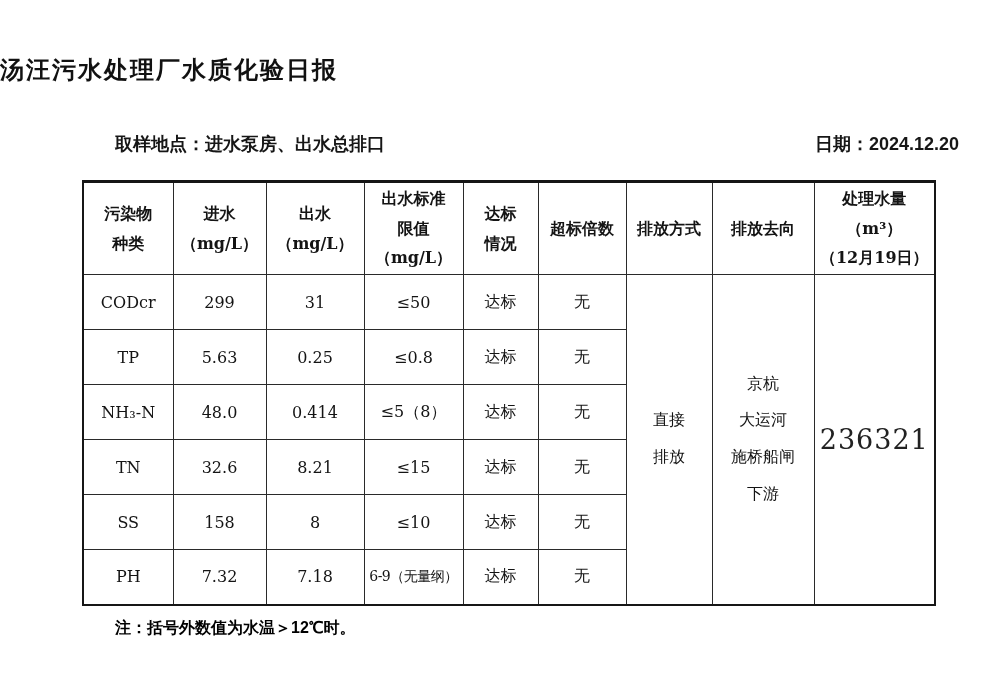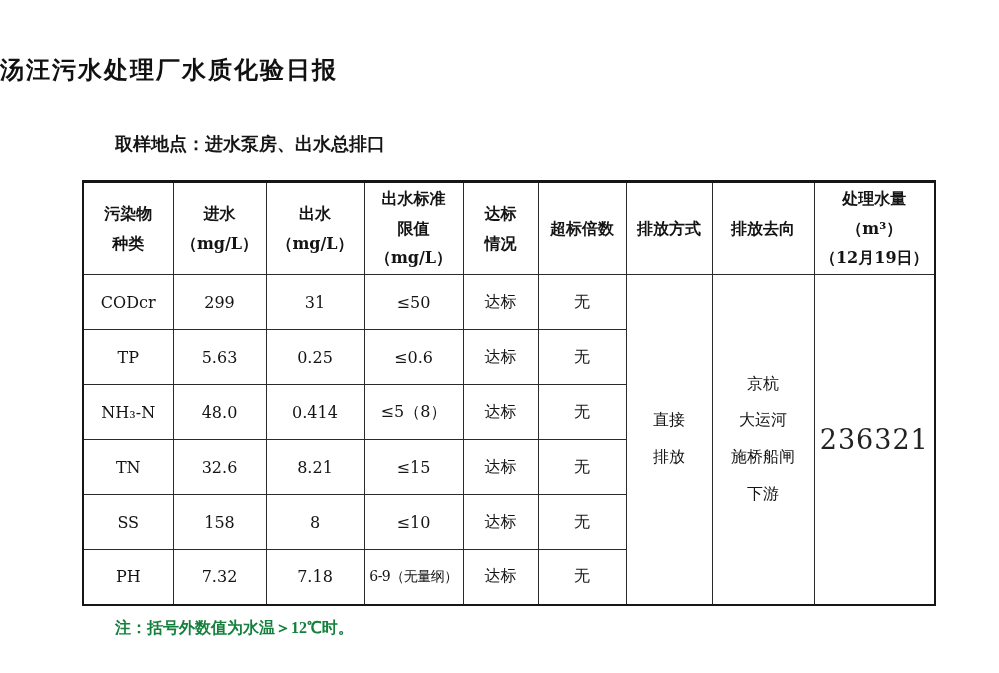--- a/index.html
+++ b/index.html
@@ -71,33 +71,34 @@
   }
   td.tight {
     font-size: 14px;
     letter-spacing: -0.5px;
     text-align: center;
   }
   .note {
     margin: 12px 12px 0 115px;
     font-size: 16px;
     font-weight: 700;
-    font-family: Liberation Serif, serif;
-    color: #15803d;
+    font-family: Liberation Sans, sans-serif;
+    color: #000000;
   }
 </style>
 </head>
 <body>
 
 <div>
 
   <h1 class="title">汤汪污水处理厂水质化验日报</h1>
 
   <div class="meta">
     <span>取样地点：进水泵房、出水总排口</span>
+    <span>日期：2024.12.20</span>
   </div>
 
   <table class="report">
     <colgroup>
       <col style="width:90px">
         <col style="width:93px">
         <col style="width:98px">
       <col style="width:99px">
         <col style="width:75px">
         <col style="width:88px">
@@ -139,21 +140,21 @@
         <td class="multiline" rowspan="6">京杭
 大运河
 施桥船闸
 下游</td>
         <td class="volume" rowspan="6">236321</td>
       </tr>
       <tr>
         <td>TP</td>
         <td>5.63</td>
         <td>0.25</td>
-        <td>≤0.6</td>
+        <td>≤0.8</td>
         <td>达标</td>
         <td>无</td>
       </tr>
       <tr>
         <td>NH₃-N</td>
         <td>48.0</td>
         <td>0.414</td>
         <td>≤5（8）</td>
         <td>达标</td>
         <td>无</td>

